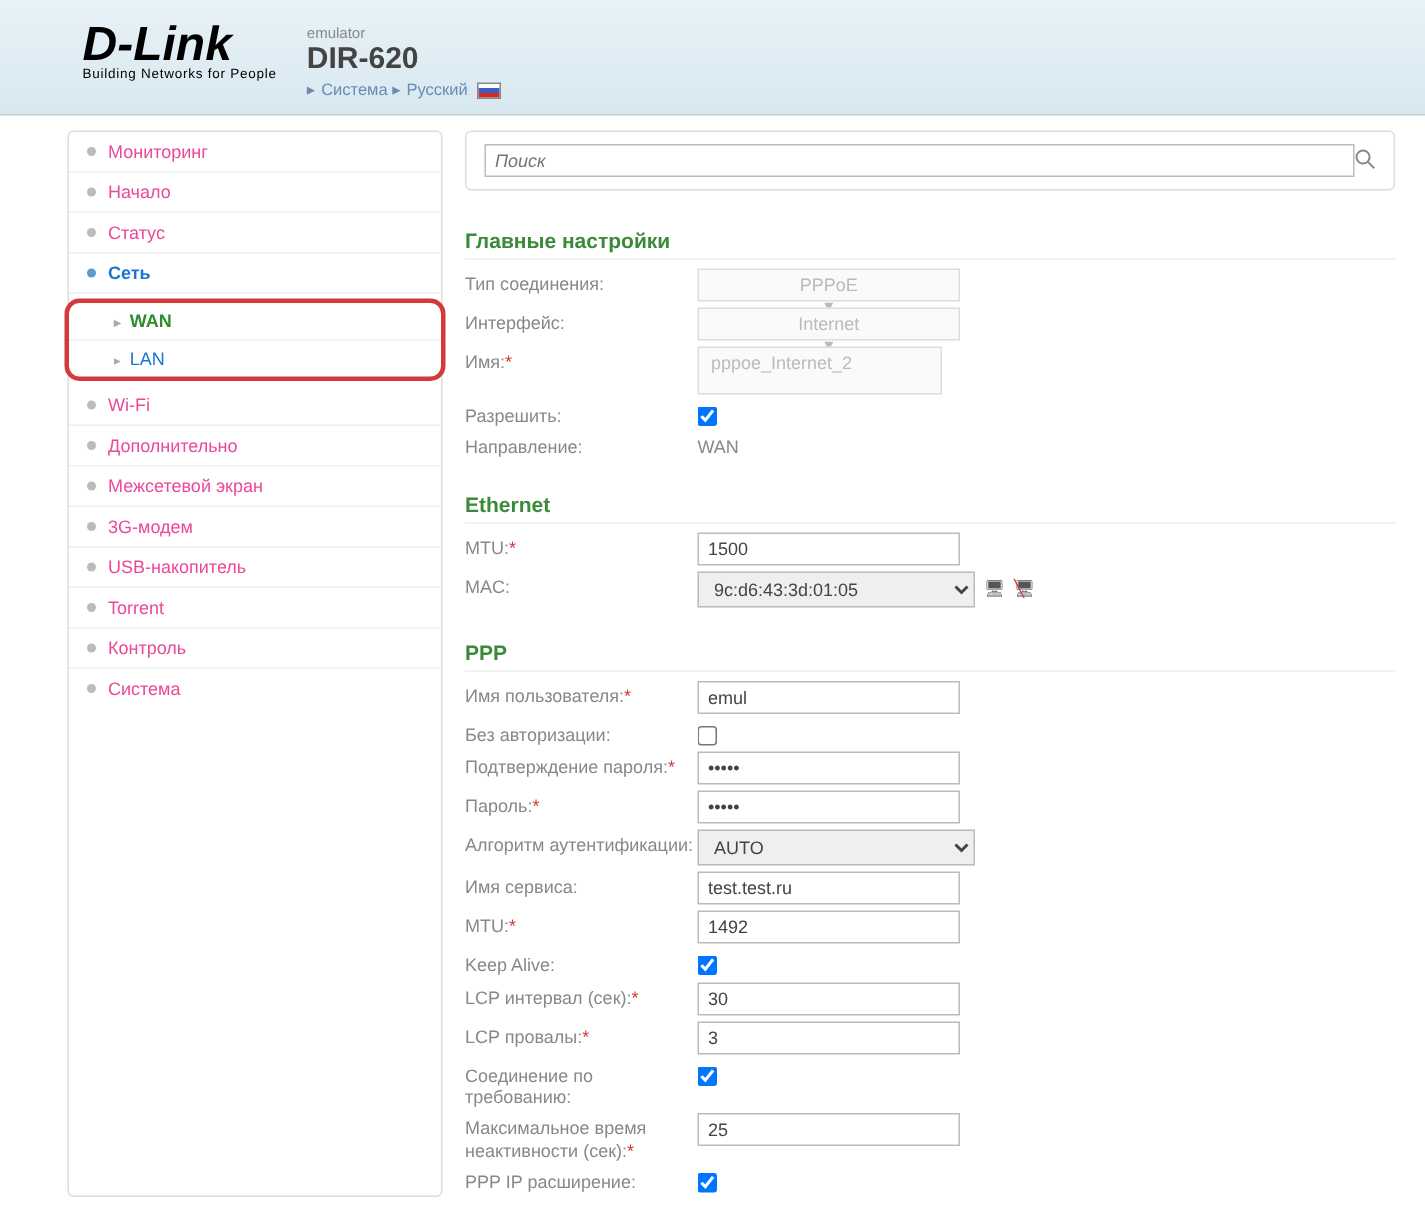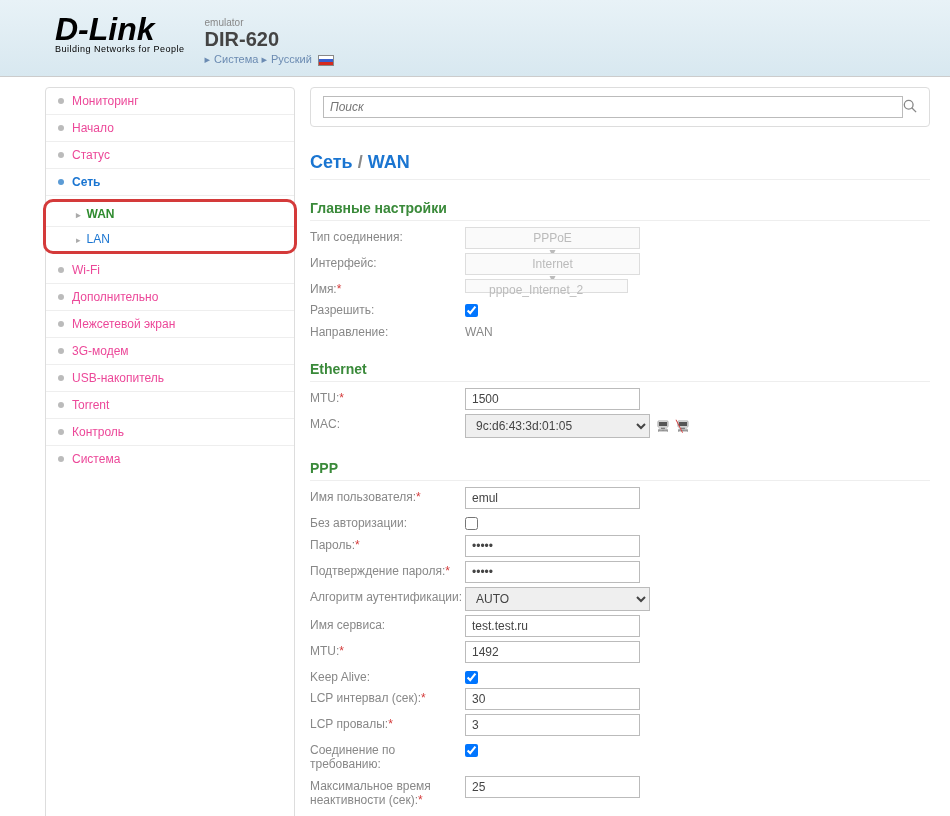--- a/index.html
+++ b/index.html
@@ -158,23 +158,23 @@
       height: 22px;
       color: #bbb;
       background: #fafafa;
       display: flex;
       justify-content: space-between;
       align-items: center;
       flex-direction: column;
     }
     .disabled-input {
       border: 1px solid #ddd;
-      padding: 3px 23px;
+      padding: 3px 8px;
       width: 163px;
-      height: 14px;
+      height: 32px;
       color: #bbb;
       background: #fafafa;
     }
     input[type="checkbox"] { margin-top: 4px; }
     .mac-row-extra { display: flex; align-items: center; gap: 6px; }
     .mac-icon {
       width: 14px; height: 14px;
       display: inline-flex;
       align-items: center;
       justify-content: center;
@@ -260,25 +260,20 @@
     <div class="search-bar">
       <input type="text" placeholder="Поиск" style="">
       <span class="search-icon">
         <svg width="14" height="14" viewBox="0 0 16 16" fill="none" stroke="#888" stroke-width="1.5">
             <circle cx="6.5" cy="6.5" r="5"></circle>
             <line x1="10" y1="10" x2="15" y2="15"></line>
           </svg>
       </span>
     </div>
 
-    <div class="breadcrumb">
-      <span>Сеть</span>
-      <span class="sep">/</span>
-      <span>WAN</span>
-    </div>
 
     <div class="section-title">Главные настройки</div>
     <div class="form-row">
       <div class="form-label">Тип соединения:</div>
       <div class="disabled-select">
           <span>PPPoE</span>
           <span>▾</span>
         </div>
     </div>
     <div class="form-row">
@@ -318,28 +313,28 @@
     <div class="section-title">PPP</div>
     <div class="form-row">
       <div class="form-label"><span>Имя пользователя:</span><span class="req">*</span></div>
       <input type="text" value="emul" style="">
     </div>
     <div class="form-row">
       <div class="form-label">Без авторизации:</div>
       <input type="checkbox" style="">
     </div>
     <div class="form-row">
+      <div class="form-label"><span>Подтверждение пароля:</span><span class="req">*</span></div>
+      <input type="password" value="•••••" style="">
+    </div>
+    <div class="form-row">
       <div class="form-label"><span>Пароль:</span><span class="req">*</span></div>
       <input type="password" value="•••••" style="">
     </div>
     <div class="form-row">
-      <div class="form-label"><span>Подтверждение пароля:</span><span class="req">*</span></div>
-      <input type="password" value="•••••" style="">
-    </div>
-    <div class="form-row">
       <div class="form-label">Алгоритм аутентификации:</div>
       <select><option>AUTO</option></select>
     </div>
     <div class="form-row">
       <div class="form-label">Имя сервиса:</div>
       <input type="text" value="test.test.ru" style="">
     </div>
     <div class="form-row">
       <div class="form-label"><span>MTU:</span><span class="req">*</span></div>
       <input type="text" value="1492" style="">

